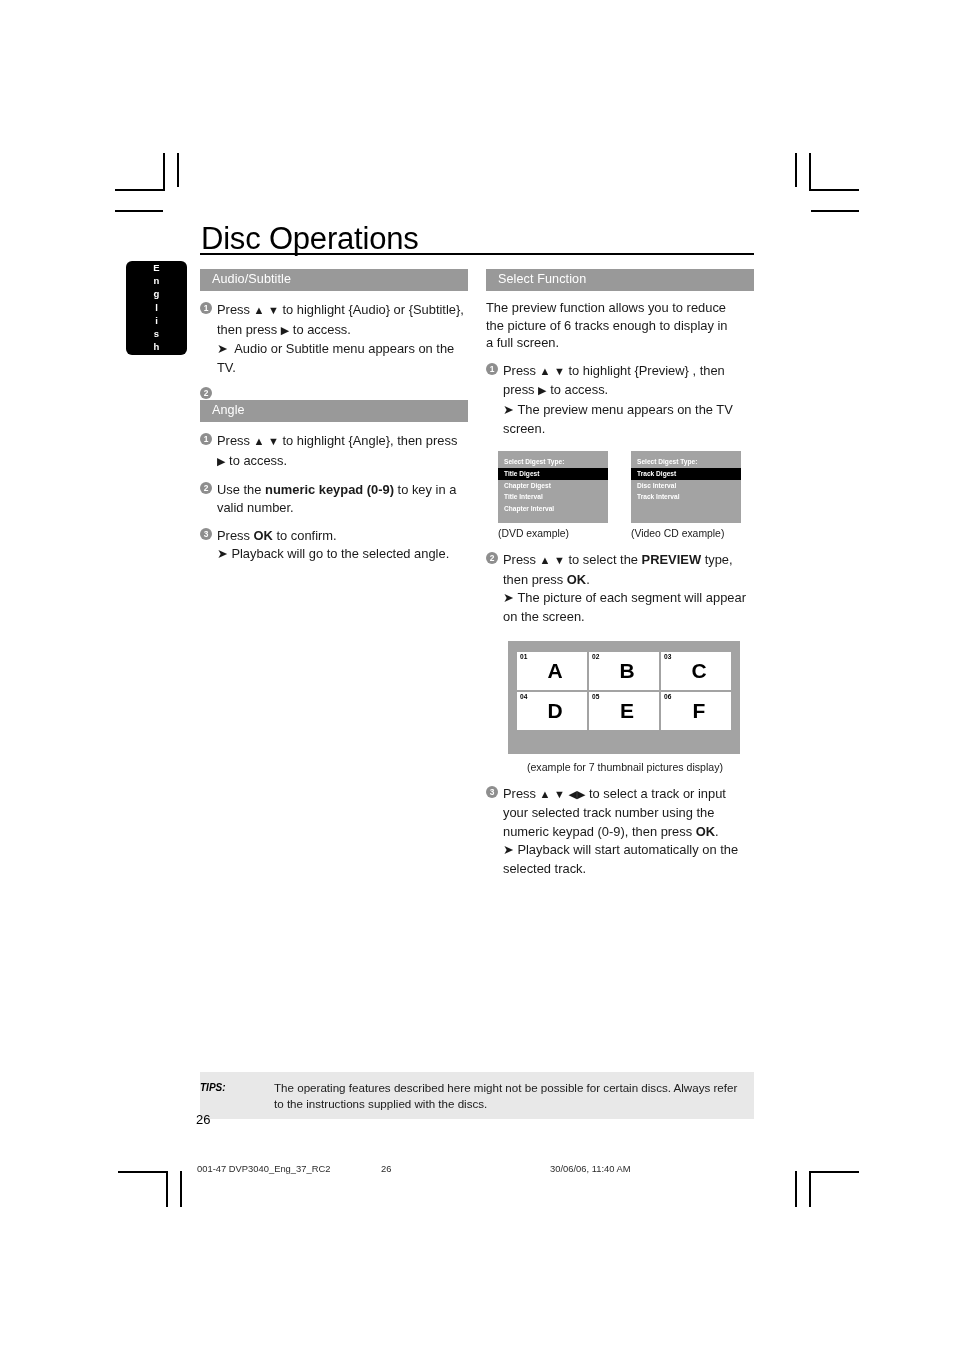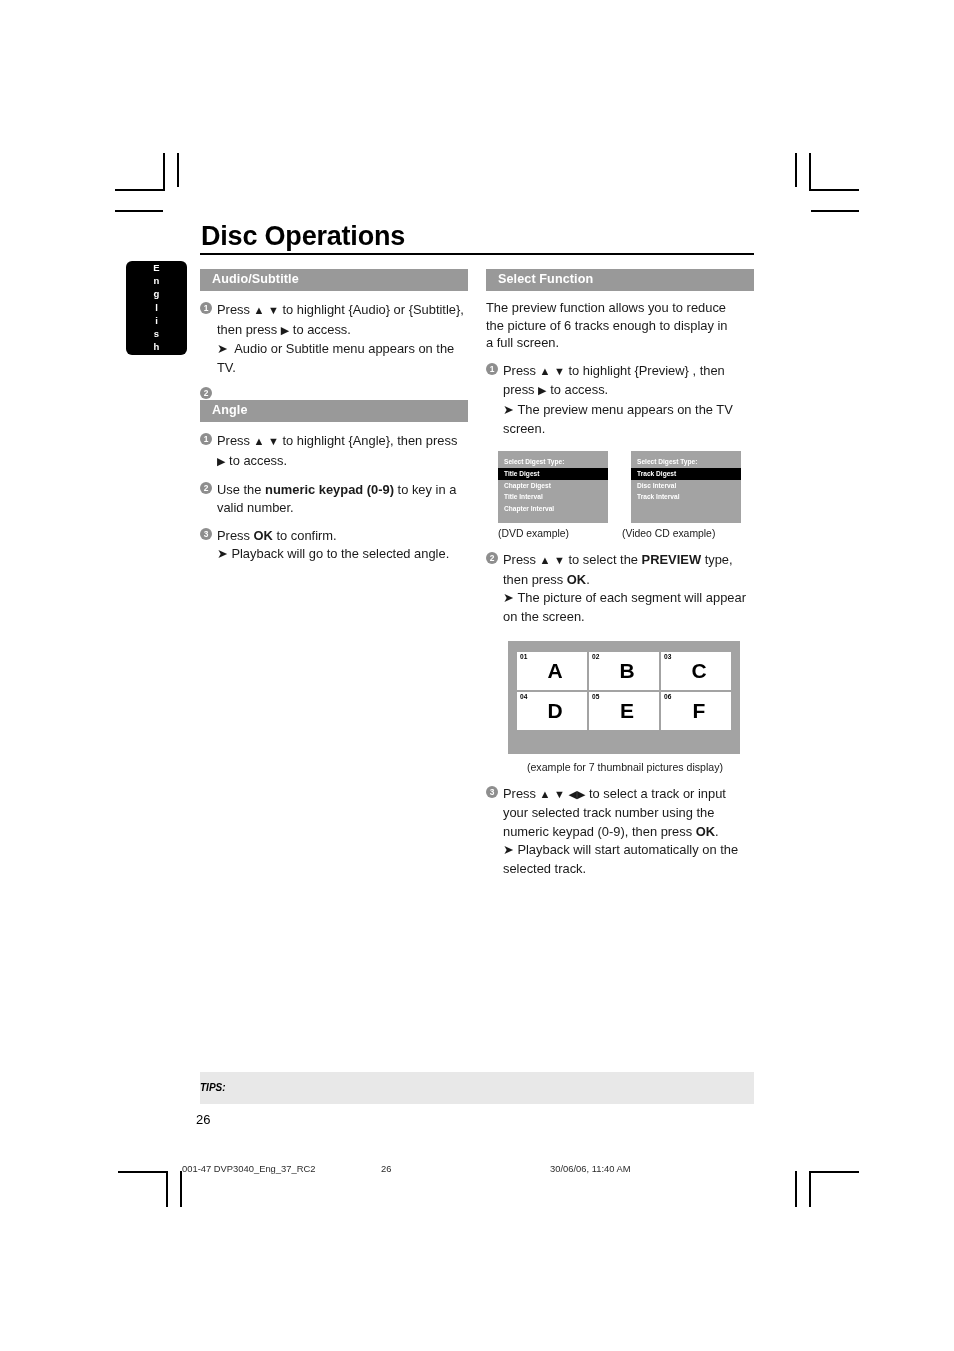--- a/index.html
+++ b/index.html
@@ -39,22 +39,22 @@
   
   .cm-br-v1 { left: 795px; top: 1171px; width: 2px; height: 36px; }
   .cm-br-v2 { left: 809px; top: 1171px; width: 2px; height: 36px; }
   .cm-br-h1 { left: 809px; top: 1171px; width: 50px; height: 2px; }
 
   
   .page-title {
     position: absolute;
     left: 201px;
     top: 221px;
-    font-size: 27px;
-    font-weight: bold;
+    font-size: 31px;
+    font-weight: normal;
     letter-spacing: -0.2px;
     color: #000;
   }
   .title-rule {
     position: absolute;
     left: 200px;
     top: 253px;
     width: 554px;
     height: 2px;
     background: #000;
@@ -93,21 +93,21 @@
     width: 268px;
   }
   .col-left  { left: 200px; top: 269px; }
   .col-right { left: 486px; top: 269px; }
 
   
   .sec-bar {
     background: #999999;
     color: #ffffff;
     font-size: 12.6px;
-    font-weight: bold;
+    font-weight: normal;
     padding: 3px 0 4px 12px;
     line-height: 15px;
     letter-spacing: 0.1px;
   }
 
   
   .para {
     font-size: 12.9px;
     line-height: 17.6px;
     color: #1a1a1a;
@@ -175,21 +175,21 @@
     line-height: 9.5px;
   }
   .digest-item.sel {
     background: #000000;
     color: #ffffff;
   }
   .digest-caption-row {
     margin-top: 5px;
     margin-left: 12px;
     display: flex;
-    gap: 14px;
+    gap: 23px;
   }
   .digest-caption {
     width: 110px;
     font-size: 10.4px;
     color: #1a1a1a;
   }
 
   
   .thumbs {
     margin-top: 15px;
@@ -275,21 +275,21 @@
   }
 
   
   .pf {
     position: absolute;
     top: 1163px;
     font-size: 9.4px;
     color: #2b2b2b;
     font-family: "Liberation Sans", sans-serif;
   }
-  .pf-file { left: 182px; }
+  .pf-file { left: 197px; }
   .pf-page { left: 381px; }
   .pf-date { left: 550px; }
 </style>
 </head>
 <body>
 
 <div class="cropmark cm-tl-h1"></div>
 <div class="cropmark cm-tl-v1"></div>
 <div class="cropmark cm-tl-v2"></div>
 <div class="cropmark cm-tl-h2"></div>
@@ -422,19 +422,20 @@
 
   <div class="step" style="margin-top:11px;">
     <span class="num">3</span>
     <span class="txt">Press <span class="ar">▲</span> <span class="ar">▼</span> <span class="ar">◀</span><span class="ar">▶</span> to select a track or input your selected track number using the numeric keypad (0-9), then press <b>OK</b>.<br>➤&nbsp;Playback will start automatically on the selected track.</span>
   </div>
 
 </div>
 
 <div class="tips">
   <div class="tips-label">TIPS:</div>
+  <div class="tips-text">The operating features described here might not be possible for certain discs.  Always refer to the instructions supplied with the discs.</div>
 </div>
 
 <div class="page-num">26</div>
 
 <div class="pf pf-file">001-47 DVP3040_Eng_37_RC2</div>
 <div class="pf pf-page">26</div>
 <div class="pf pf-date">30/06/06, 11:40 AM</div>
 
 </body></html>

